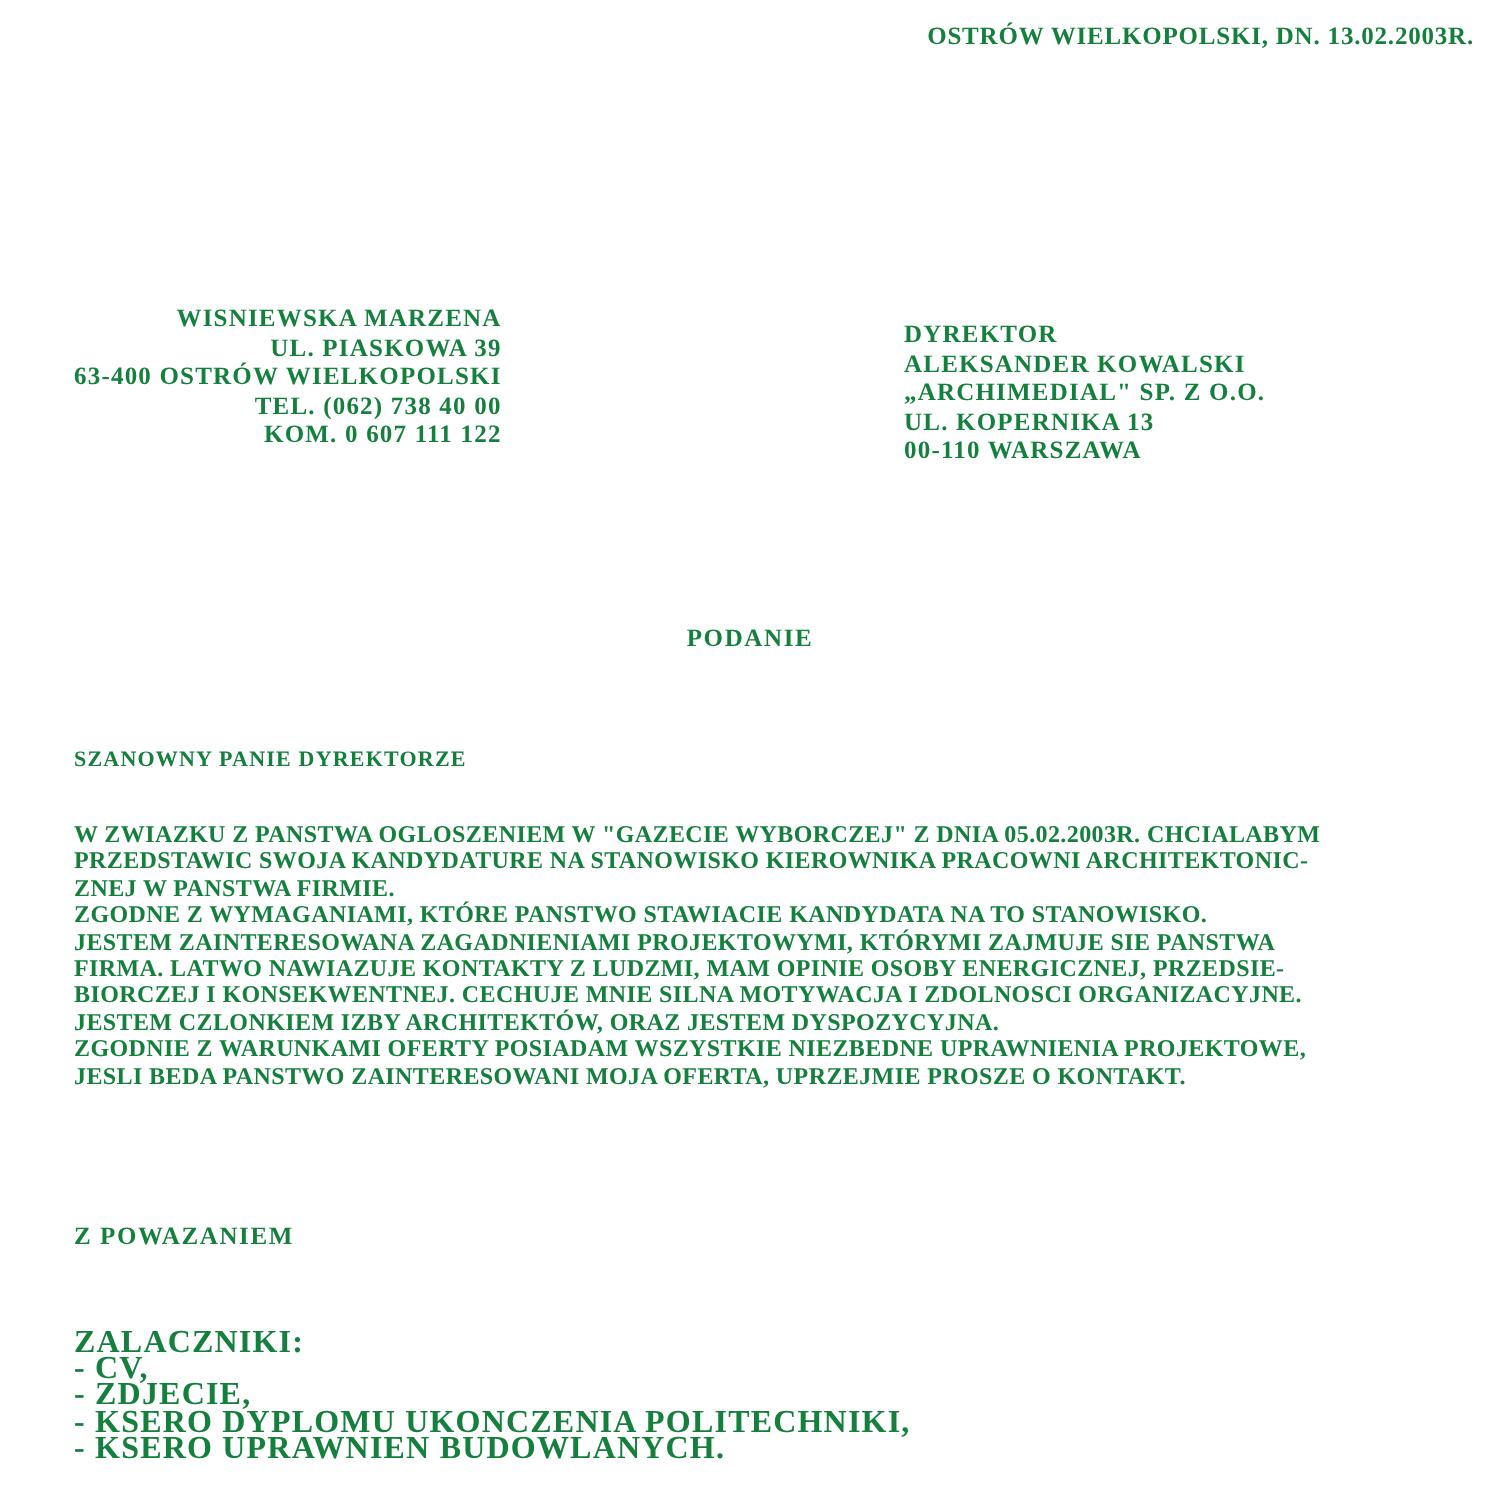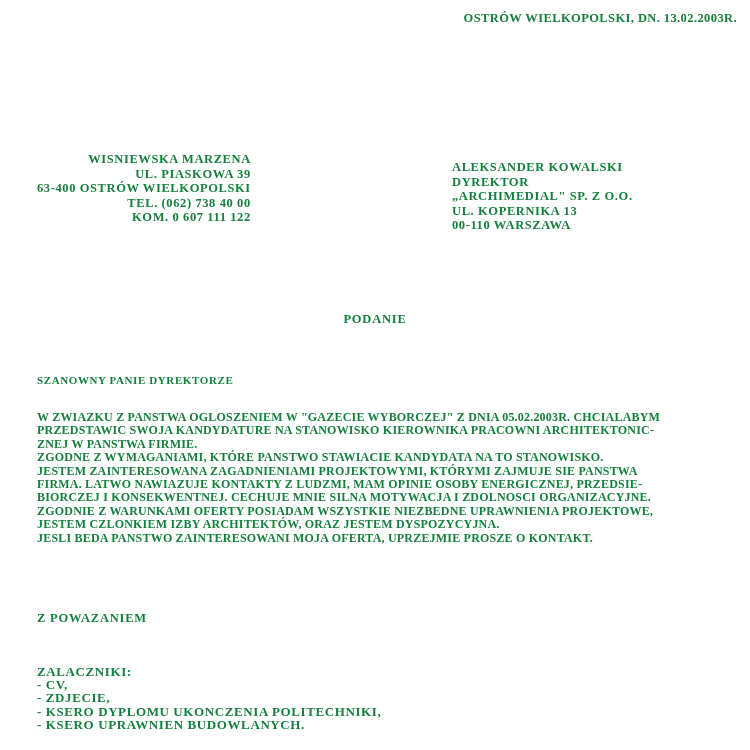--- a/index.html
+++ b/index.html
@@ -73,62 +73,62 @@
     position: absolute;
     left: 37px;
     top: 611px;
     font-size: 12.5px;
     letter-spacing: 0.8px;
   }
   .attachments-block {
     position: absolute;
     left: 37px;
     top: 665px;
-    font-size: 13px;
+    font-size: 16px;
     line-height: 13.2px;
     letter-spacing: 0.6px;
   }
 </style>
 </head>
 <body>
 
 <div class="page">
 
   <div class="date-line line">OSTRÓW WIELKOPOLSKI, DN. 13.02.2003R.</div>
 
   <div class="sender-block">
     <div class="line">WISNIEWSKA MARZENA</div>
     <div class="line">UL. PIASKOWA 39</div>
     <div class="line">63-400 OSTRÓW WIELKOPOLSKI</div>
     <div class="line">TEL. (062) 738 40 00</div>
     <div class="line">KOM. 0 607 111 122</div>
   </div>
 
   <div class="recipient-block">
+    <div class="line">DYREKTOR</div>
     <div class="line">ALEKSANDER KOWALSKI</div>
-    <div class="line">DYREKTOR</div>
     <div class="line">„ARCHIMEDIAL" SP. Z O.O.</div>
     <div class="line">UL. KOPERNIKA 13</div>
     <div class="line">00-110 WARSZAWA</div>
   </div>
 
   <div class="doc-title line">PODANIE</div>
 
   <div class="salutation line">SZANOWNY PANIE DYREKTORZE</div>
 
   <div class="body-block">
     <div class="line">W ZWIAZKU Z PANSTWA OGLOSZENIEM W "GAZECIE WYBORCZEJ" Z DNIA 05.02.2003R. CHCIALABYM</div>
     <div class="line">PRZEDSTAWIC SWOJA KANDYDATURE NA STANOWISKO KIEROWNIKA PRACOWNI ARCHITEKTONIC-</div>
     <div class="line">ZNEJ W PANSTWA FIRMIE.</div>
     <div class="line">ZGODNE Z WYMAGANIAMI, KTÓRE PANSTWO STAWIACIE KANDYDATA NA TO STANOWISKO.</div>
     <div class="line">JESTEM ZAINTERESOWANA ZAGADNIENIAMI PROJEKTOWYMI, KTÓRYMI ZAJMUJE SIE PANSTWA</div>
     <div class="line">FIRMA. LATWO NAWIAZUJE KONTAKTY Z LUDZMI, MAM OPINIE OSOBY ENERGICZNEJ, PRZEDSIE-</div>
     <div class="line">BIORCZEJ I KONSEKWENTNEJ. CECHUJE MNIE SILNA MOTYWACJA I ZDOLNOSCI ORGANIZACYJNE.</div>
+    <div class="line">JESTEM CZLONKIEM IZBY ARCHITEKTÓW, ORAZ JESTEM DYSPOZYCYJNA.</div>
     <div class="line">ZGODNIE Z WARUNKAMI OFERTY POSIADAM WSZYSTKIE NIEZBEDNE UPRAWNIENIA PROJEKTOWE,</div>
-    <div class="line">JESTEM CZLONKIEM IZBY ARCHITEKTÓW, ORAZ JESTEM DYSPOZYCYJNA.</div>
     <div class="line">JESLI BEDA PANSTWO ZAINTERESOWANI MOJA OFERTA, UPRZEJMIE PROSZE O KONTAKT.</div>
   </div>
 
   <div class="closing line">Z POWAZANIEM</div>
 
   <div class="attachments-block">
     <div class="line">ZALACZNIKI:</div>
     <div class="line">- CV,</div>
     <div class="line">- ZDJECIE,</div>
     <div class="line">- KSERO DYPLOMU UKONCZENIA POLITECHNIKI,</div>

